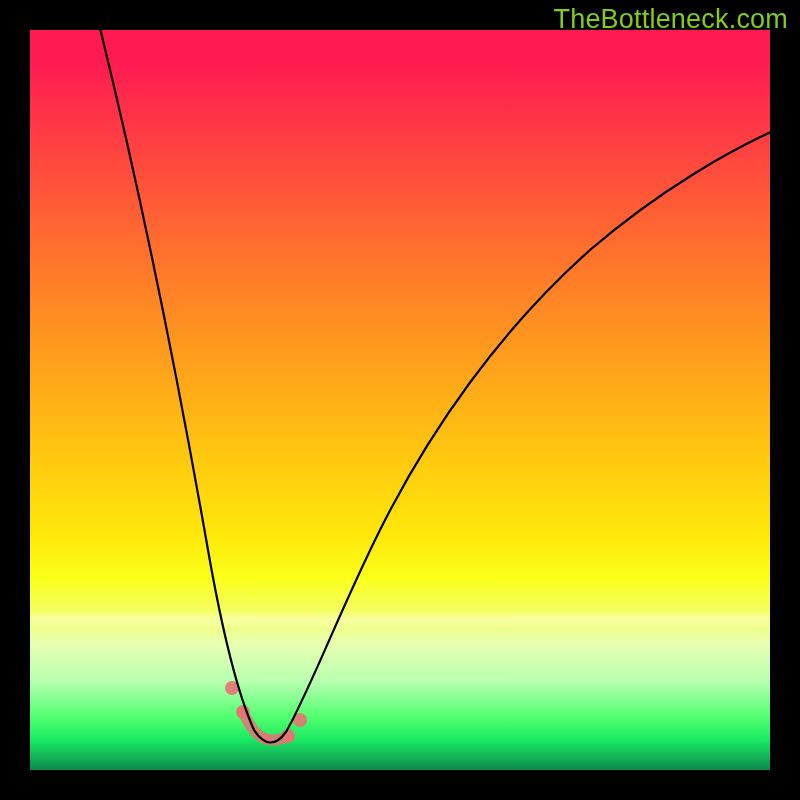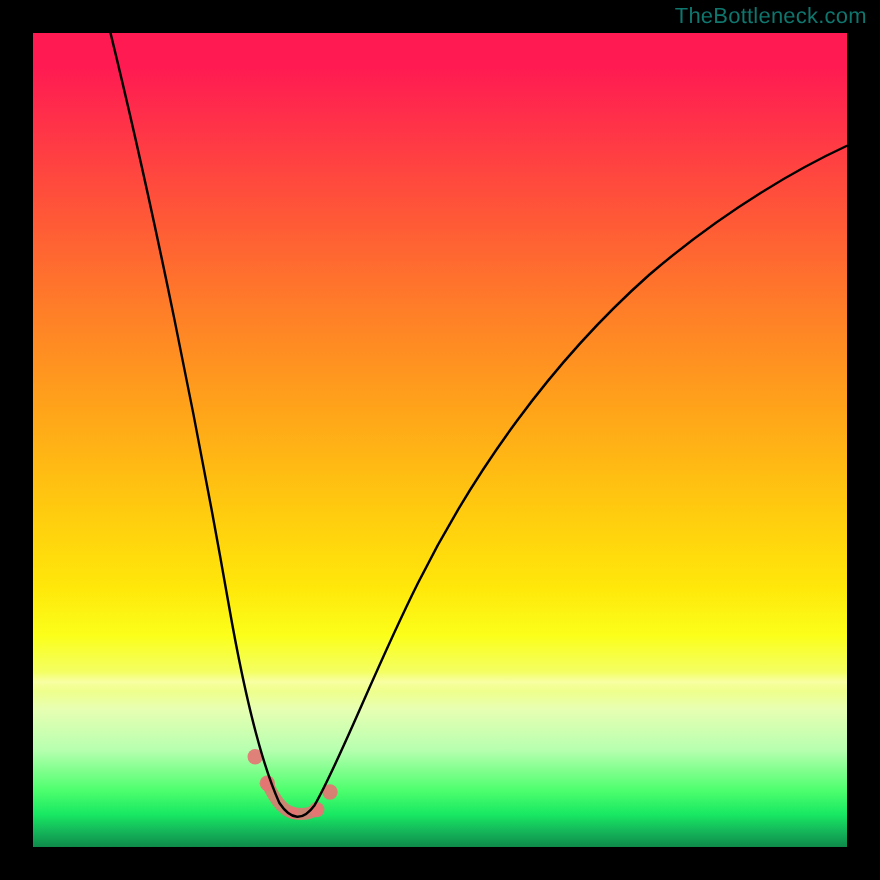--- a/index.html
+++ b/index.html
@@ -14,23 +14,23 @@
   .stage {
     position: relative;
     width: 800px;
     height: 800px;
     background: #000;
   }
   .watermark {
     position: absolute;
     top: 4px;
     right: 12px;
-    font-size: 20px;
+    font-size: 27px;
     font-weight: 500;
-    color: #0f766e;
+    color: #84cc16;
     letter-spacing: 0.2px;
     z-index: 10;
   }
   .plot-area {
     position: absolute;
     left: 30px;
     top: 30px;
     width: 740px;
     height: 740px;
     overflow: hidden;

